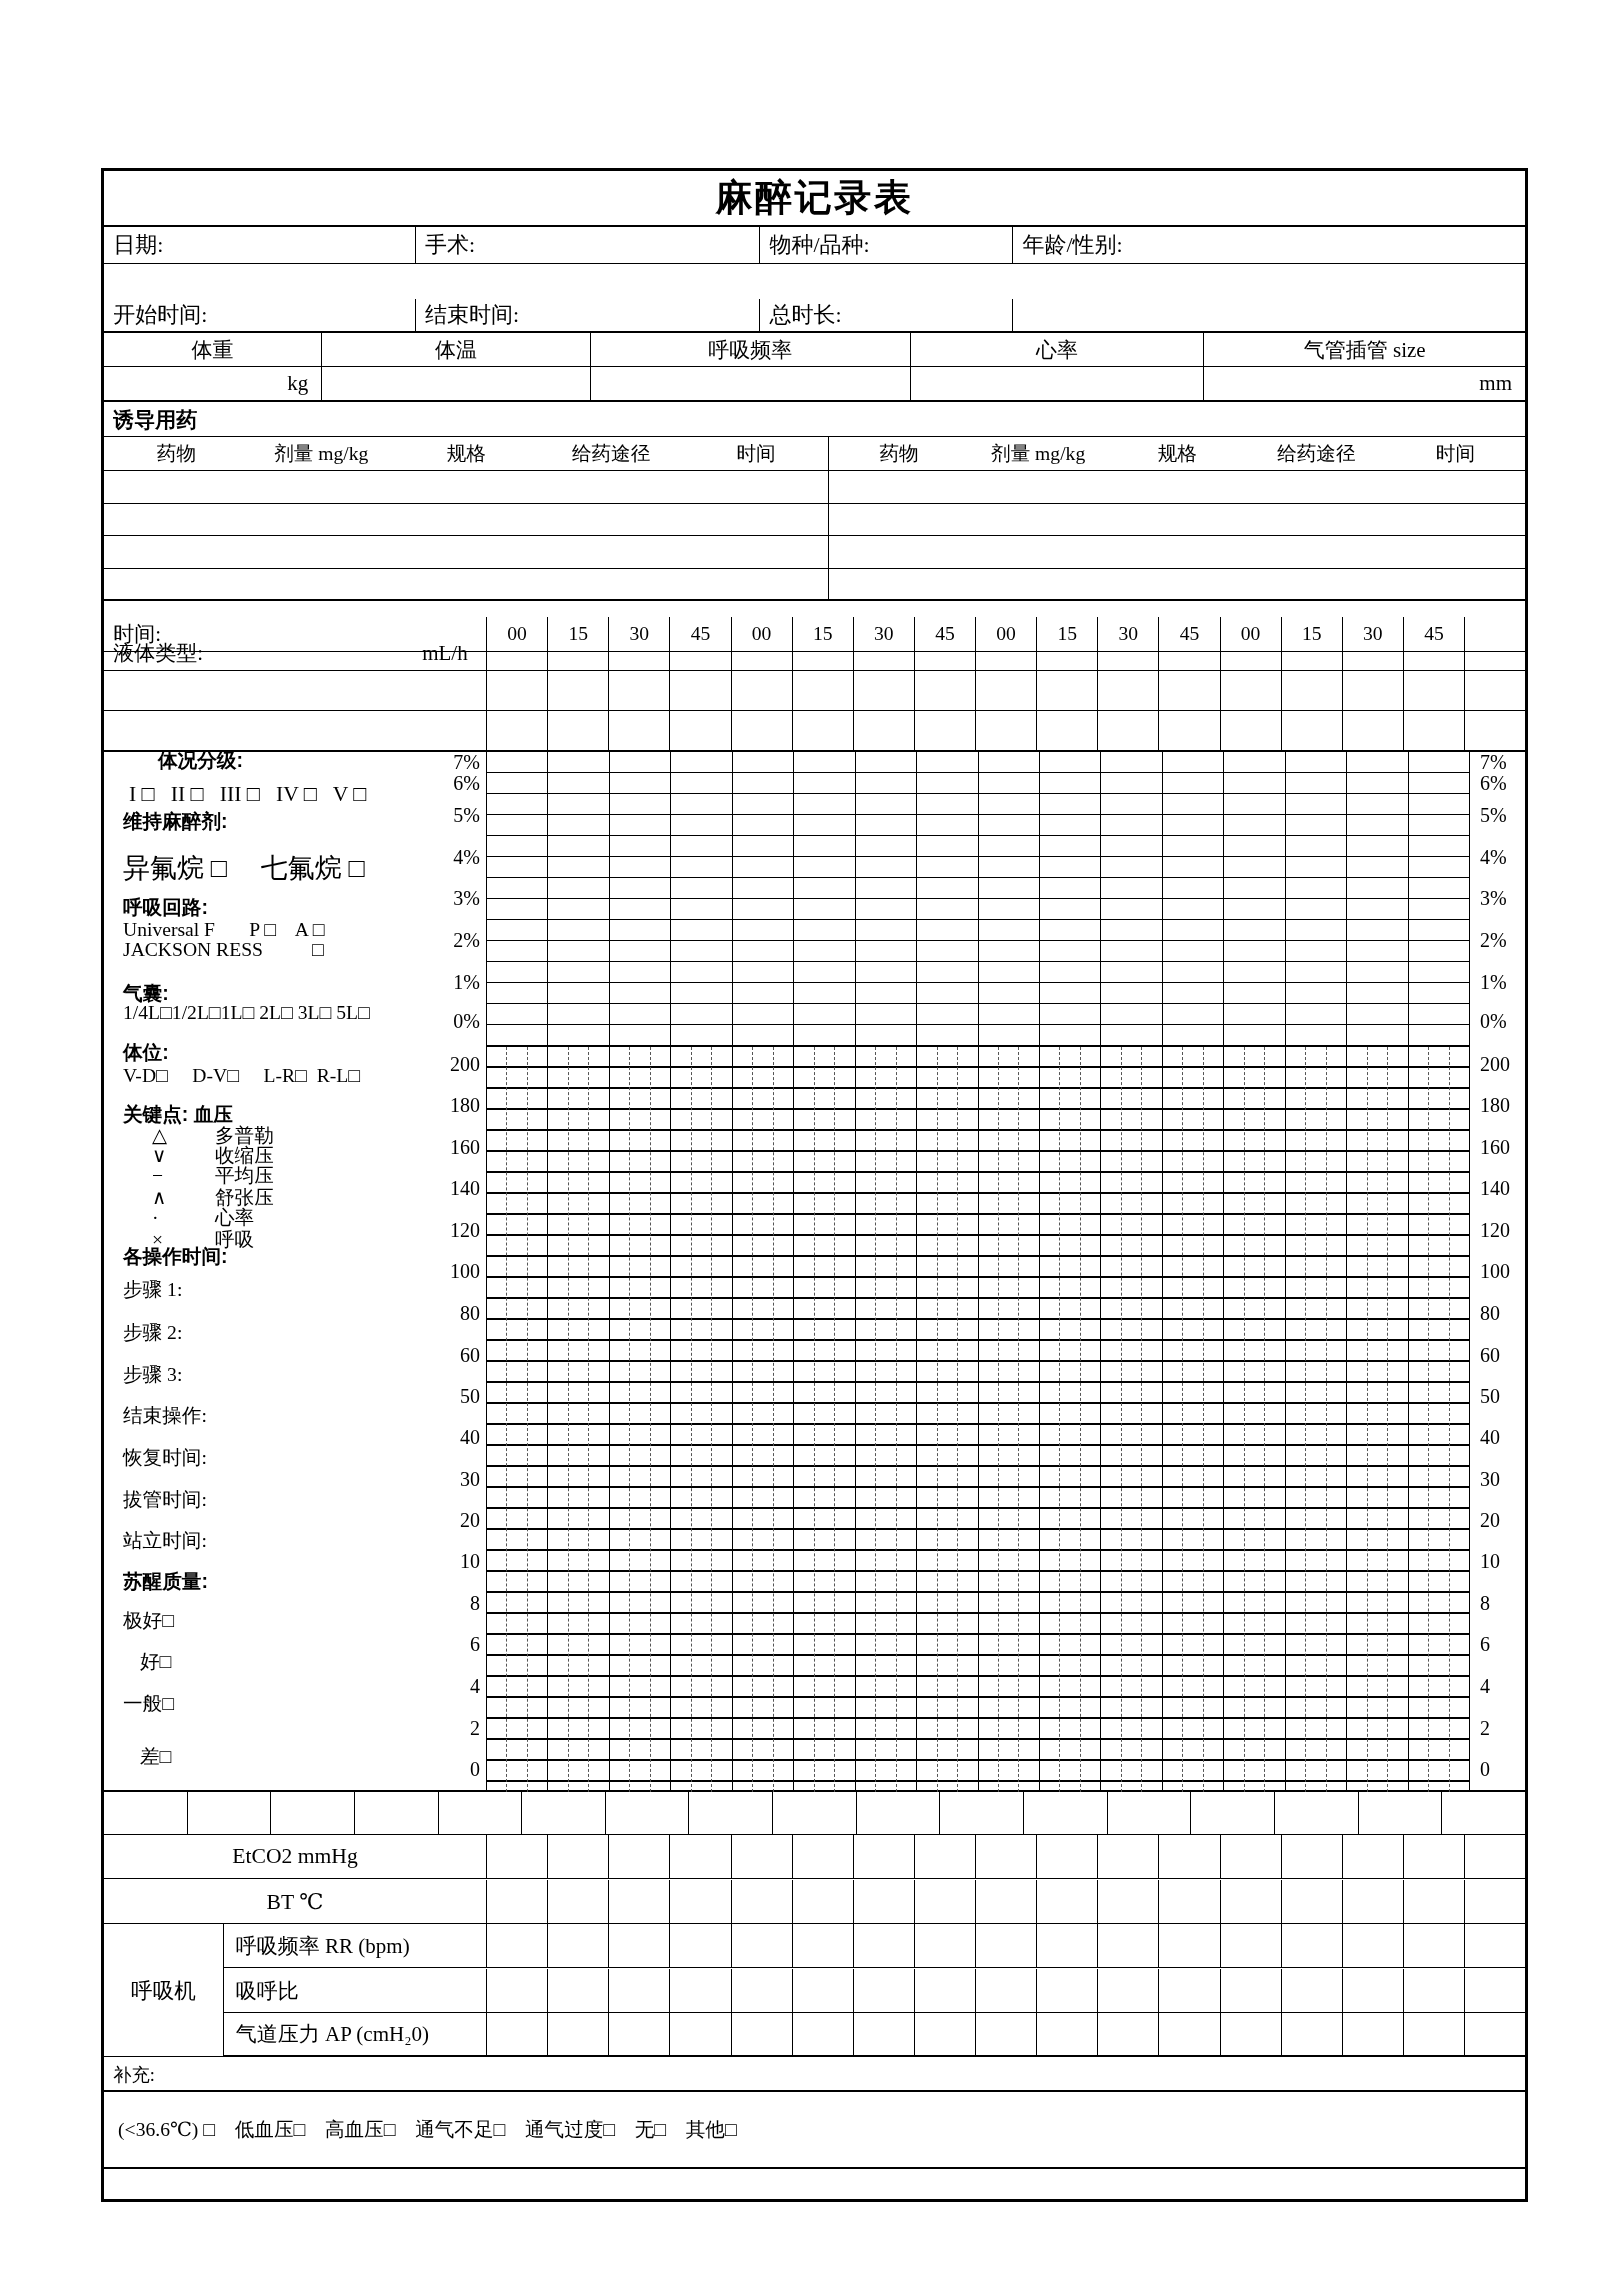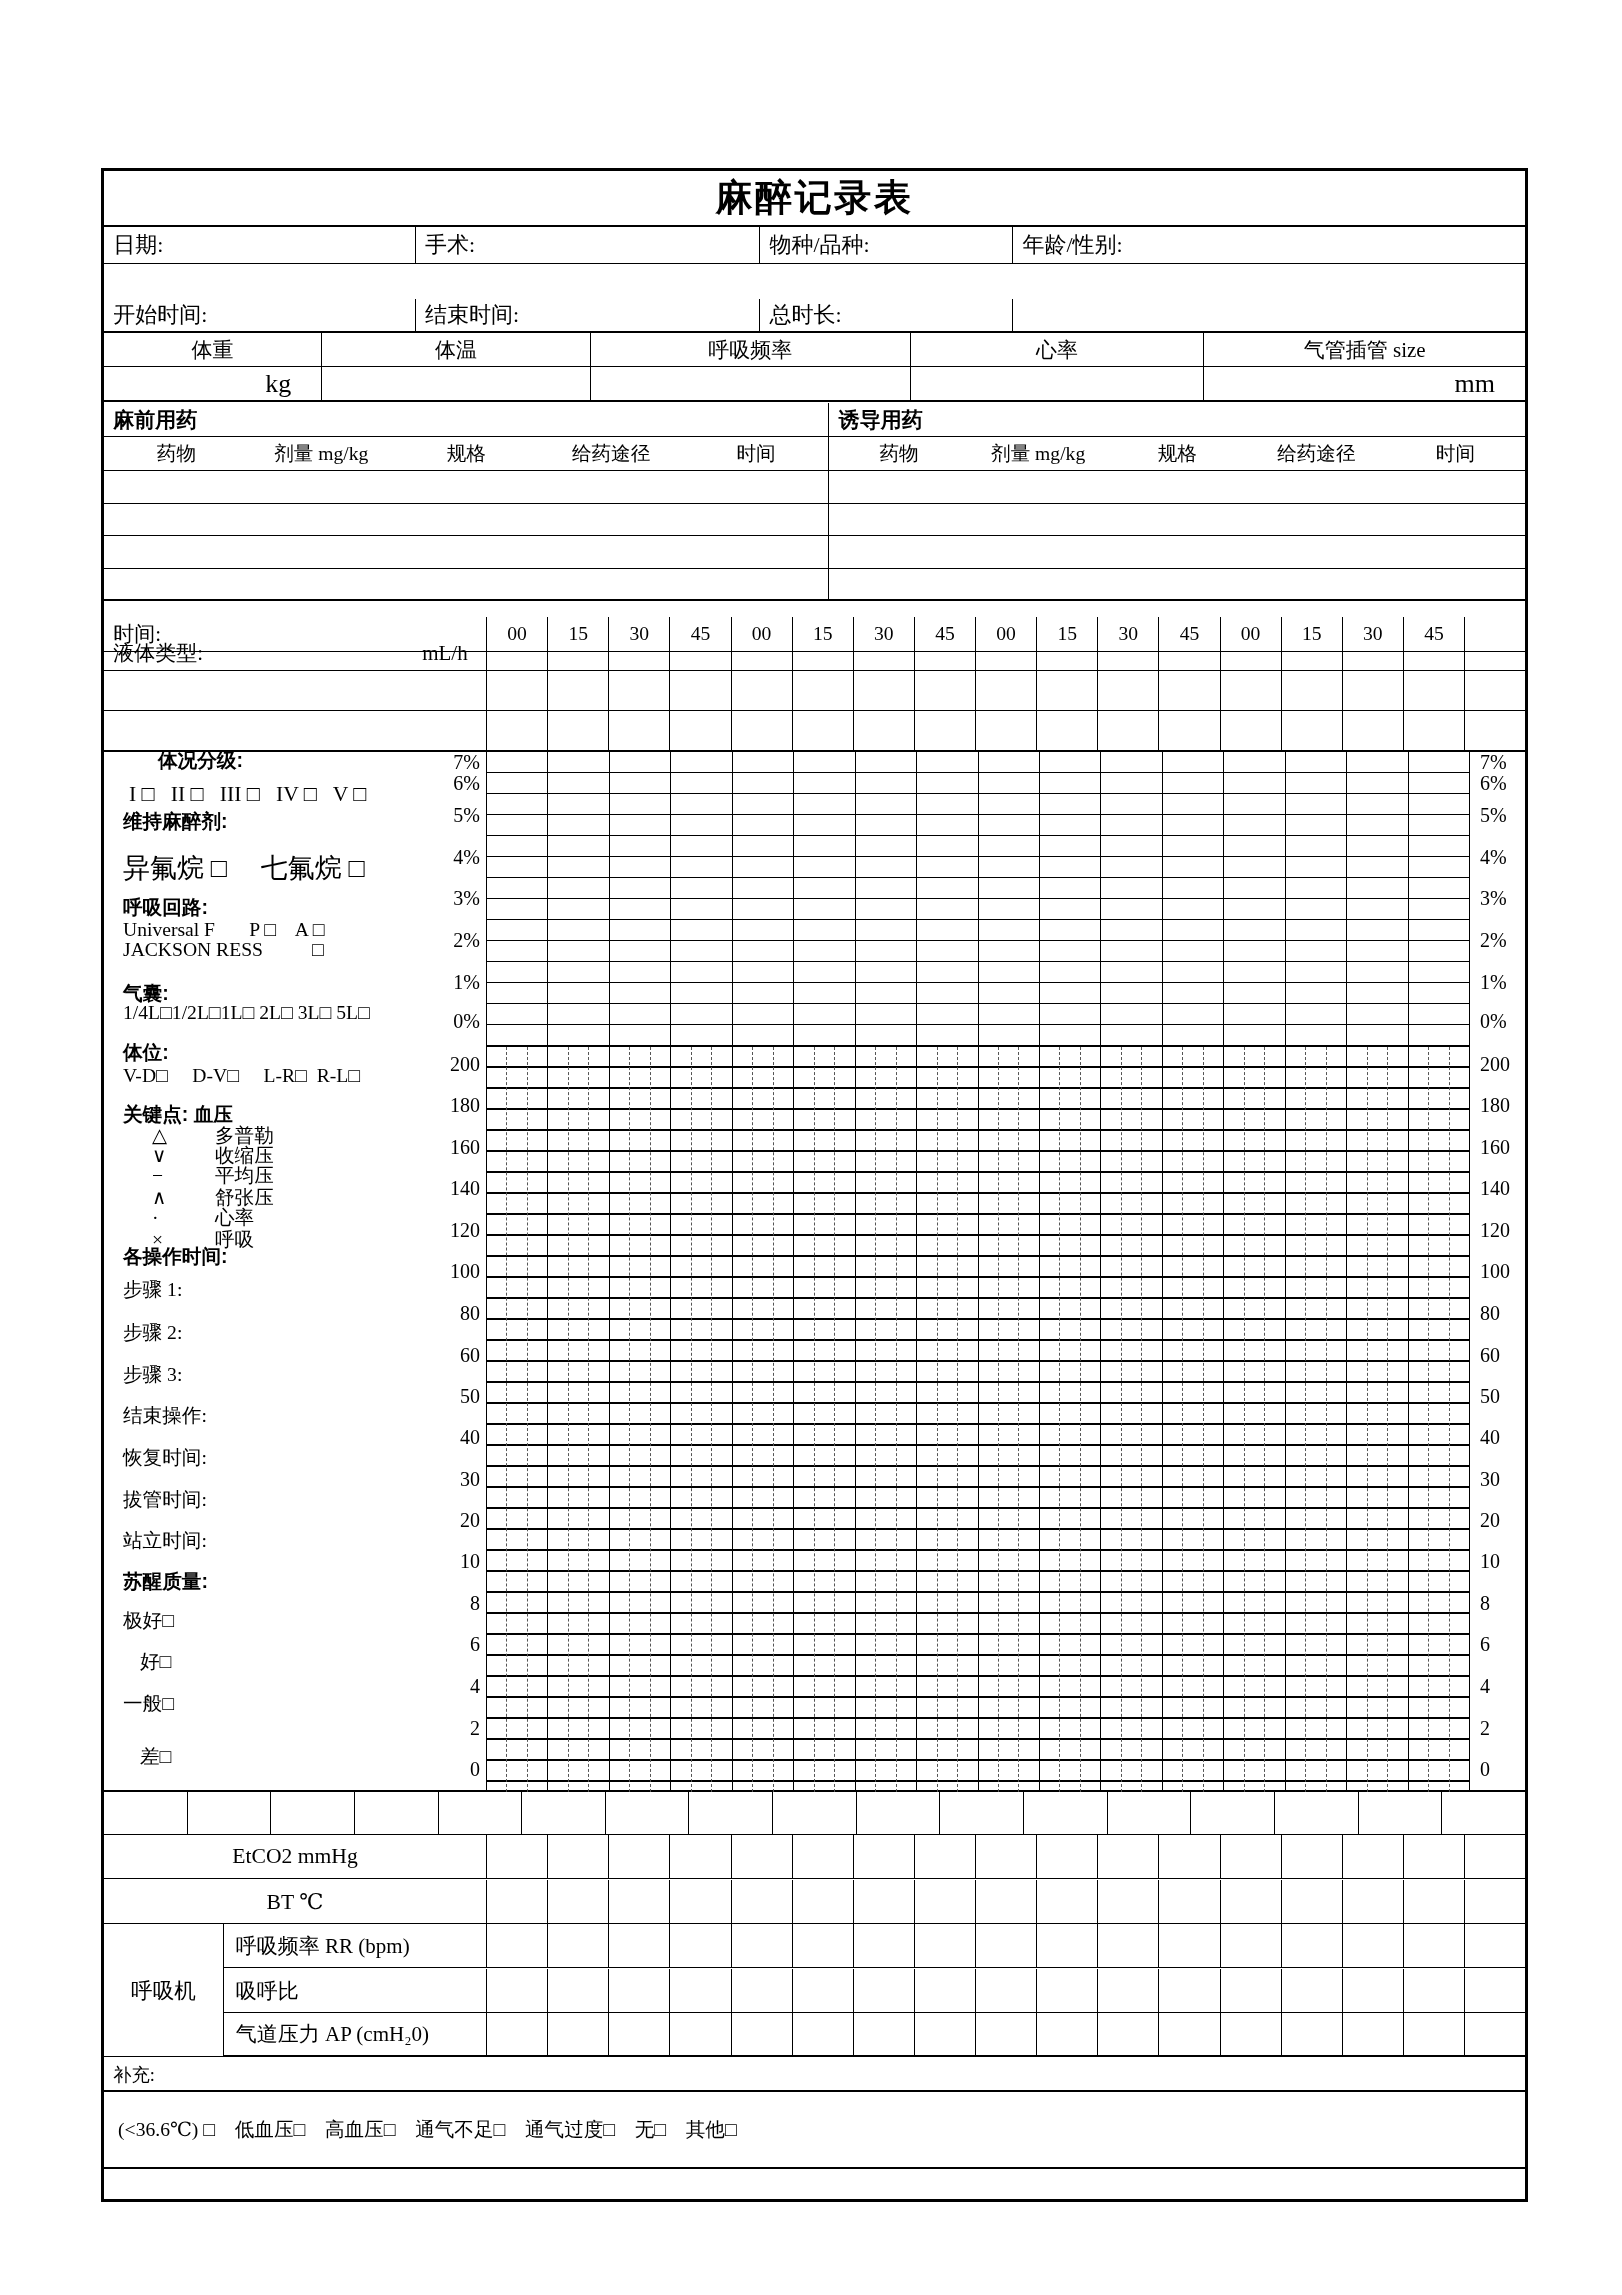--- a/index.html
+++ b/index.html
@@ -10,21 +10,21 @@
   .bb2{border-bottom:1.3px solid #000}
   .bb3{border-bottom:2px solid #000}
   .c{border-right:1.3px solid #000;display:flex;align-items:center}
   .c:last-child{border-right:none}
   .pad{padding-left:9.2px}
   .center{justify-content:center}
   .title-row{align-items:center;justify-content:center}
   .title-text{font-family:"Liberation Sans","DejaVu Sans",sans-serif;font-weight:bold;font-size:37px;letter-spacing:2.6px}
   .info-cell{font-size:22px}
   .vital-h{font-size:21px}
-  .unit-end{justify-content:flex-end;padding-right:30px;font-size:26px}
+  .unit-end{justify-content:flex-end;padding-right:13px;font-size:21px}
   .med-title{font-family:"Liberation Sans","DejaVu Sans",sans-serif;font-weight:bold;font-size:21px}
   .med-cols span{flex:1;text-align:center;font-size:19.6px}
   .strip{flex:1;display:flex}
   .strip .tcell{flex:1;border-right:1.3px solid #000;display:flex;align-items:center;justify-content:center;font-size:19.6px}
   .strip .tcell:last-child{border-right:none}
   .labelcol{width:383px;flex:none;border-right:1.3px solid #000;display:flex;align-items:center;font-size:21px}
   .chart{position:relative}
   .chart-left{position:absolute;left:0;top:0;width:383px;height:100%;border-right:1.3px solid #000}
   .grid{position:absolute;left:383px;width:983px;display:flex}
   .pct-grid{top:0;height:293px;background:repeating-linear-gradient(to bottom,transparent 0 19.6px,#000 19.6px 21px)}
@@ -82,21 +82,20 @@
 
   <div class="row bb3" style="top:196px;height:35px">
     <div class="c unit-end" style="width:219px">kg</div>
     <div class="c" style="width:270px"></div>
     <div class="c" style="width:321px"></div>
     <div class="c" style="width:295px"></div>
     <div class="c unit-end" style="width:322px">mm</div>
   </div>
 
   <div class="row bb2" style="top:232px;height:34px">
-    <div class="c pad med-title" style="width:728px">麻前用药</div>
     <div class="c pad med-title" style="width:698px">诱导用药</div>
   </div>
 
   <div class="row bb2" style="top:266px;height:34px">
     <div class="c med-cols" style="width:728px">
       <span>药物</span>
       <span>剂量 mg/kg</span>
       <span>规格</span>
       <span>给药途径</span>
       <span>时间</span>

